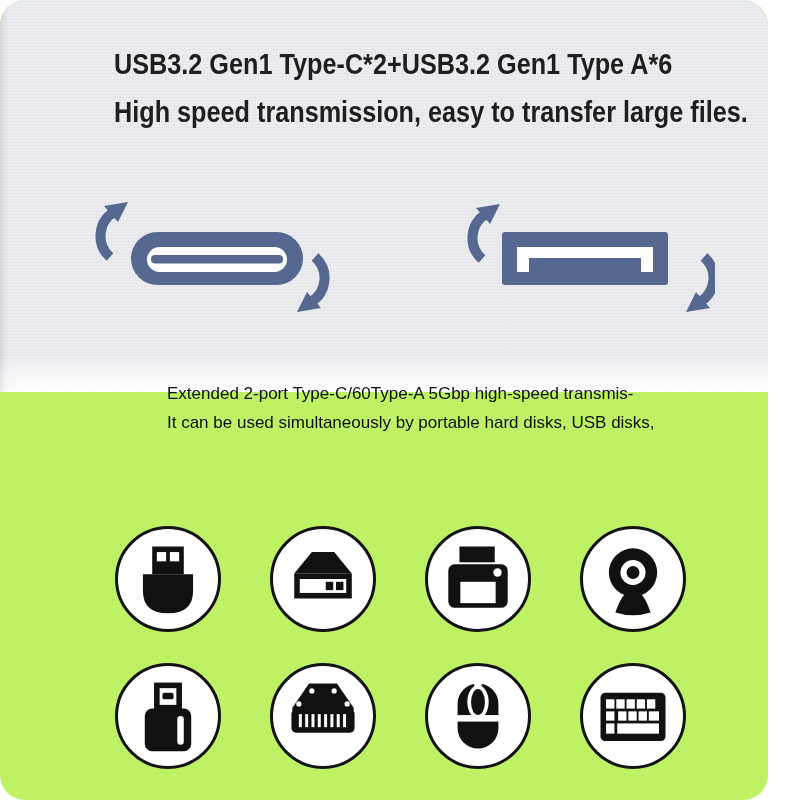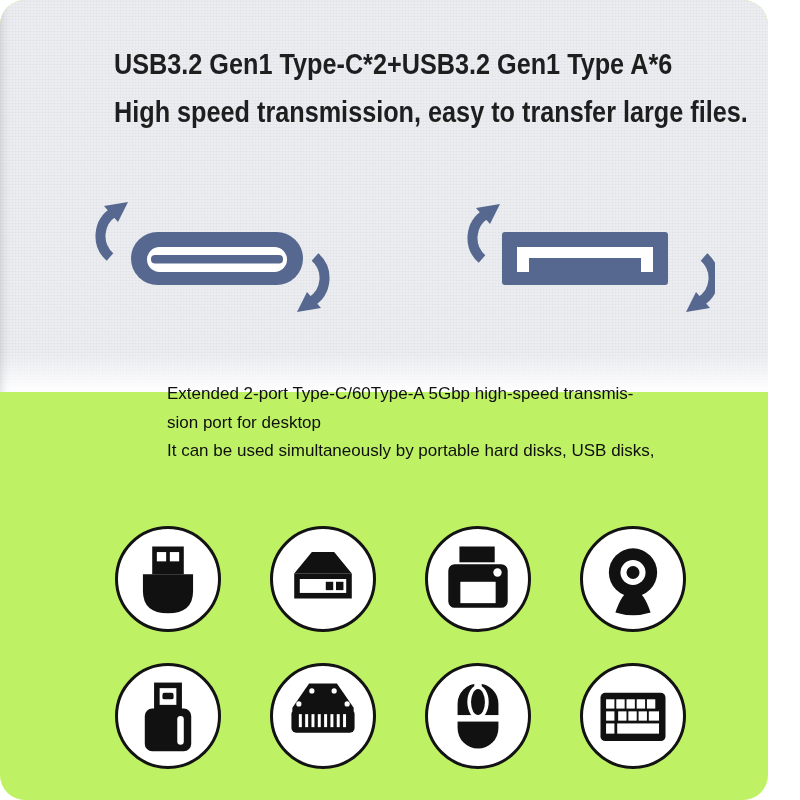--- a/index.html
+++ b/index.html
@@ -81,21 +81,20 @@
     <rect x="62" y="51" width="136" height="25" fill="#ffffff"></rect>
     <rect x="74" y="62" width="112" height="14" fill="#56688f"></rect>
     <g transform="translate(265,120) rotate(180)">
       <path d="M16 59 A28 28 0 0 1 20 14" fill="none" stroke="#56688f" stroke-width="10"></path>
       <polygon points="34,4 24,24 10,8" fill="#56688f"></polygon>
     </g>
   </svg>
 
   <div class="desc">
     <div>Extended 2-port Type-C/60Type-A 5Gbp high-speed transmis-</div>
-    <div>sion port for desktop</div>
     <div>It can be used simultaneously by portable hard disks, USB disks,</div>
   </div>
 
   <div class="device-grid">
 
     <div class="device-cell">
       <svg width="78" height="78" viewBox="0 0 84 84">
         <rect x="25" y="7" width="34" height="30" fill="#111"></rect>
         <rect x="30" y="13" width="10" height="10" fill="#fff"></rect>
         <rect x="44" y="13" width="10" height="10" fill="#fff"></rect>

